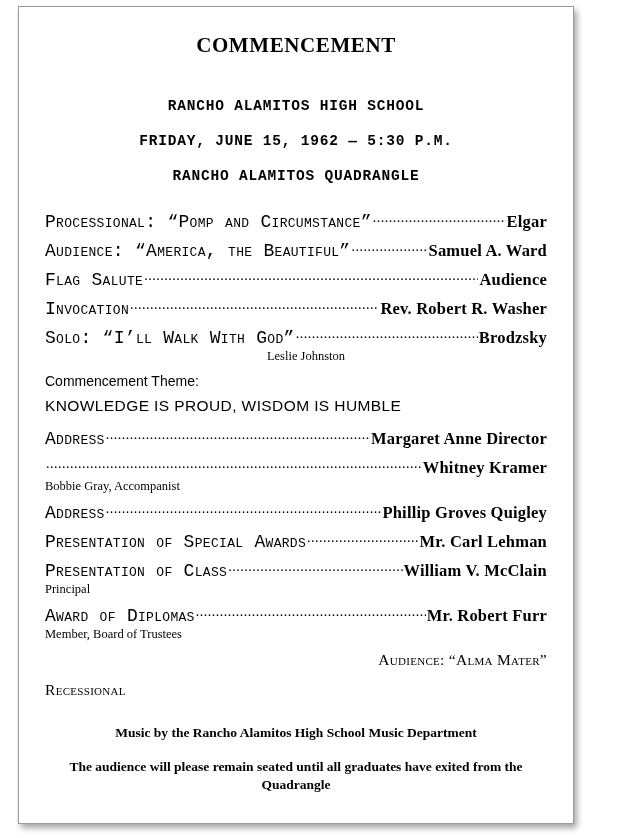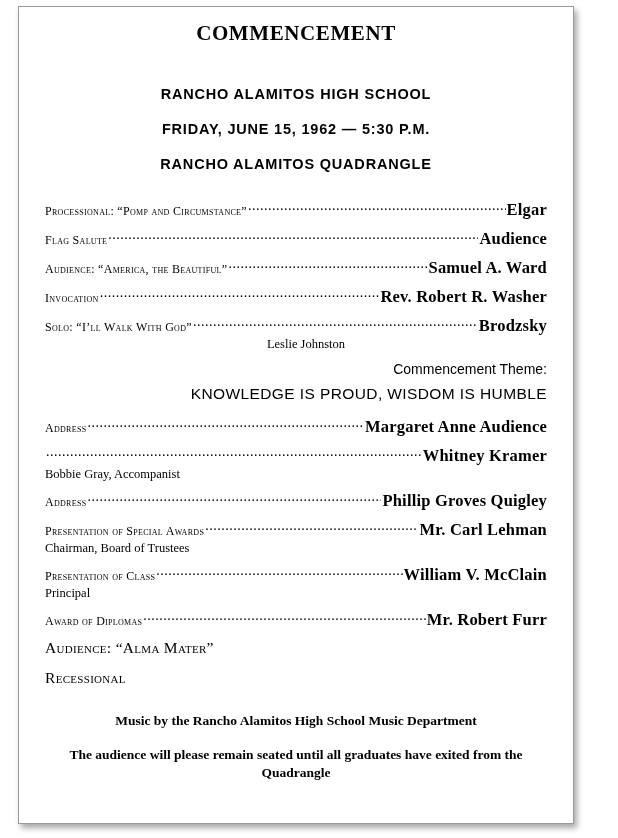--- a/index.html
+++ b/index.html
@@ -25,26 +25,26 @@
     box-shadow: 3px 4px 6px rgba(0,0,0,0.35);
     box-sizing: border-box;
     padding: 14px 26px 10px 26px;
   }
   .title {
     text-align: center;
     font-family: "Liberation Serif", serif;
     font-weight: bold;
     font-size: 21px;
     letter-spacing: 0.6px;
-    margin-top: 0;
+    margin-top: 12px;
     margin-bottom: 0;
   }
   .subhead {
     text-align: center;
-    font-family: Liberation Sans, sans-serif;
+    font-family: Liberation Mono, monospace;
     font-weight: bold;
     font-size: 14.5px;
     letter-spacing: 0.8px;
     margin-top: 0;
   }
   .sub1 { margin-top: 40px; }
   .sub2 { margin-top: 19px; }
   .sub3 { margin-top: 19px; }
 
   .program {
@@ -53,22 +53,22 @@
   .entry {
     margin-bottom: 9px;
   }
   .line {
     display: flex;
     align-items: baseline;
     width: 100%;
     white-space: nowrap;
   }
   .label {
-    font-family: Liberation Serif, serif;
-    font-size: 12px;
+    font-family: Liberation Mono, monospace;
+    font-size: 18px;
     
     font-variant: small-caps;
     letter-spacing: 0.3px;
     flex: 0 0 auto;
   }
   .dots {
     flex: 1 1 auto;
     overflow: hidden;
     position: relative;
     height: 14px;
@@ -94,21 +94,21 @@
     text-align: left;
     font-family: "Liberation Serif", serif;
     font-size: 12.5px;
     margin-top: 1px;
   }
   .note.left-note {
     text-align: center;
     padding-left: 20px;
   }
   .theme-block {
-    text-align: right;
+    text-align: left;
     margin-top: 0;
     margin-bottom: 14px;
   }
   .theme-label {
     font-family: "Liberation Sans", sans-serif;
     font-size: 14px;
     margin-bottom: 8px;
   }
   .theme-text {
     font-family: "Liberation Sans", sans-serif;
@@ -154,31 +154,31 @@
     <div class="entry">
       <div class="line">
         <span class="label">Processional: “Pomp and Circumstance”</span>
         <span class="dots"></span>
         <span class="person">Elgar</span>
       </div>
     </div>
 
     <div class="entry">
       <div class="line">
+        <span class="label">Audience: “America, the Beautiful”</span>
+        <span class="dots"></span>
+        <span class="person">Samuel A. Ward</span>
+      </div>
+    </div>
+
+    <div class="entry">
+      <div class="line">
         <span class="label">Flag Salute</span>
         <span class="dots"></span>
         <span class="person">Audience</span>
-      </div>
-    </div>
-
-    <div class="entry">
-      <div class="line">
-        <span class="label">Audience: “America, the Beautiful”</span>
-        <span class="dots"></span>
-        <span class="person">Samuel A. Ward</span>
       </div>
     </div>
 
     <div class="entry">
       <div class="line">
         <span class="label">Invocation</span>
         <span class="dots"></span>
         <span class="person">Rev. Robert R. Washer</span>
       </div>
     </div>
@@ -198,21 +198,21 @@
     <div class="theme-label">Commencement Theme:</div>
     <div class="theme-text">KNOWLEDGE IS PROUD, WISDOM IS HUMBLE</div>
   </div>
 
   <div class="program" style="margin-top:6px;">
 
     <div class="entry">
       <div class="line">
         <span class="label">Address</span>
         <span class="dots"></span>
-        <span class="person">Margaret Anne Audience</span>
+        <span class="person">Margaret Anne Director</span>
       </div>
     </div>
 
     <div class="entry">
       <div class="line">
         <span class="dots"></span>
         <span class="person">Whitney Kramer</span>
       </div>
       <div class="note">Bobbie Gray, Accompanist</div>
     </div>
@@ -224,41 +224,41 @@
         <span class="person">Phillip Groves Quigley</span>
       </div>
     </div>
 
     <div class="entry">
       <div class="line">
         <span class="label">Presentation of Special Awards</span>
         <span class="dots"></span>
         <span class="person">Mr. Carl Lehman</span>
       </div>
-      <div class="note">Chairman, Board of Trustees</div>
     </div>
 
     <div class="entry">
       <div class="line">
         <span class="label">Presentation of Class</span>
         <span class="dots"></span>
         <span class="person">William V. McClain</span>
       </div>
       <div class="note">Principal</div>
     </div>
 
     <div class="entry">
       <div class="line">
         <span class="label">Award of Diplomas</span>
         <span class="dots"></span>
         <span class="person">Mr. Robert Furr</span>
       </div>
-    </div>
-
-    <div class="plain-entry" style="margin-top:4px;">Audience: “Alma Mater”</div>
+      <div class="note">Member, Board of Trustees</div>
+    </div>
+
+    <div class="plain-entry" style="margin-top:4px;text-align:right;">Audience: “Alma Mater”</div>
     <div class="plain-entry" style="margin-top:12px;">Recessional</div>
 
   </div>
 
   <div class="footer">
     <div class="footer-line">Music by the Rancho Alamitos High School Music Department</div>
     <div class="footer-line last">The audience will please remain seated until all graduates have exited from the Quadrangle</div>
   </div>
 
 </div>

